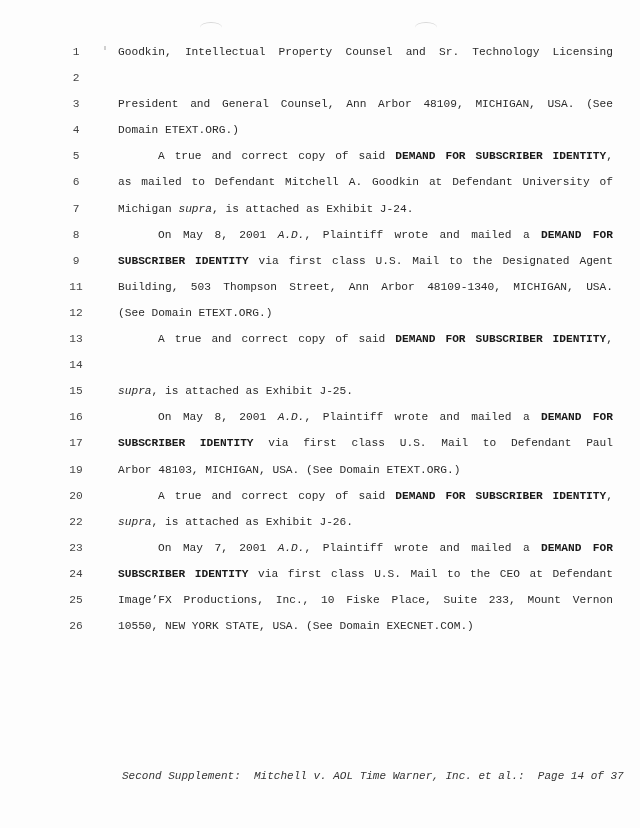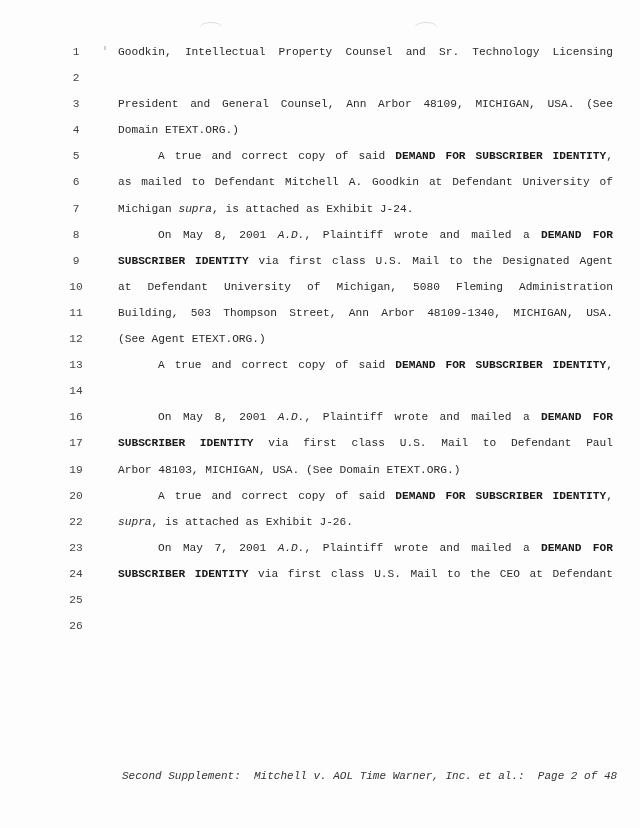--- a/index.html
+++ b/index.html
@@ -62,37 +62,37 @@
       </div>
       <div class="line">
         <span class="ln">8</span>
         <span class="txt indent"><span>On May 8, 2001 </span><span class="i">A.D.</span><span>, Plaintiff wrote and mailed a </span><span class="b">DEMAND FOR</span></span>
       </div>
       <div class="line">
         <span class="ln">9</span>
         <span class="txt"><span class="b">SUBSCRIBER IDENTITY</span><span> via first class U.S. Mail to the Designated Agent</span></span>
       </div>
       <div class="line">
-        <span class="ln">10</span>
-        <span class="txt"><span>at Defendant University of Michigan, 5080 Fleming Administration</span></span>
-      </div>
-      <div class="line">
         <span class="ln">11</span>
         <span class="txt"><span>Building, 503 Thompson Street, Ann Arbor 48109-1340, MICHIGAN, USA.</span></span>
       </div>
       <div class="line">
         <span class="ln">12</span>
-        <span class="txt last"><span>(See Agent </span><span class="u">ETEXT.ORG</span><span>.)</span></span>
+        <span class="txt last"><span>(See Domain </span><span class="u">ETEXT.ORG</span><span>.)</span></span>
       </div>
       <div class="line">
         <span class="ln">13</span>
         <span class="txt indent"><span>A true and correct copy of said </span><span class="b">DEMAND FOR SUBSCRIBER IDENTITY</span><span>,</span></span>
       </div>
       <div class="line">
         <span class="ln">14</span>
+      </div>
+      <div class="line">
+        <span class="ln">15</span>
+        <span class="txt last"><span class="i">supra</span><span>, is attached as Exhibit </span><span class="u">J-25</span><span>.</span></span>
       </div>
       <div class="line">
         <span class="ln">16</span>
         <span class="txt indent"><span>On May 8, 2001 </span><span class="i">A.D.</span><span>, Plaintiff wrote and mailed a </span><span class="b">DEMAND FOR</span></span>
       </div>
       <div class="line">
         <span class="ln">17</span>
         <span class="txt"><span class="b">SUBSCRIBER IDENTITY</span><span> via first class U.S. Mail to Defendant Paul</span></span>
       </div>
       <div class="line">
@@ -110,20 +110,22 @@
       <div class="line">
         <span class="ln">23</span>
         <span class="txt indent"><span>On May 7, 2001 </span><span class="i">A.D.</span><span>, Plaintiff wrote and mailed a </span><span class="b">DEMAND FOR</span></span>
       </div>
       <div class="line">
         <span class="ln">24</span>
         <span class="txt"><span class="b">SUBSCRIBER IDENTITY</span><span> via first class U.S. Mail to the CEO at Defendant</span></span>
       </div>
       <div class="line">
         <span class="ln">25</span>
+        <span class="txt"><span>Image’FX Productions, Inc., 10 Fiske Place, Suite 233, Mount Vernon</span></span>
       </div>
       <div class="line">
         <span class="ln">26</span>
+        <span class="txt last"><span>10550, NEW YORK STATE, USA.  (See Domain </span><span class="u">EXECNET.COM</span><span>.)</span></span>
       </div>
     </div>
 
-  <div class="footer">Second Supplement:  Mitchell v. AOL Time Warner, Inc. et al.:  Page 2 of 48</div>
+  <div class="footer">Second Supplement:  Mitchell v. AOL Time Warner, Inc. et al.:  Page 14 of 37</div>
 </div>
 
 </body></html>

